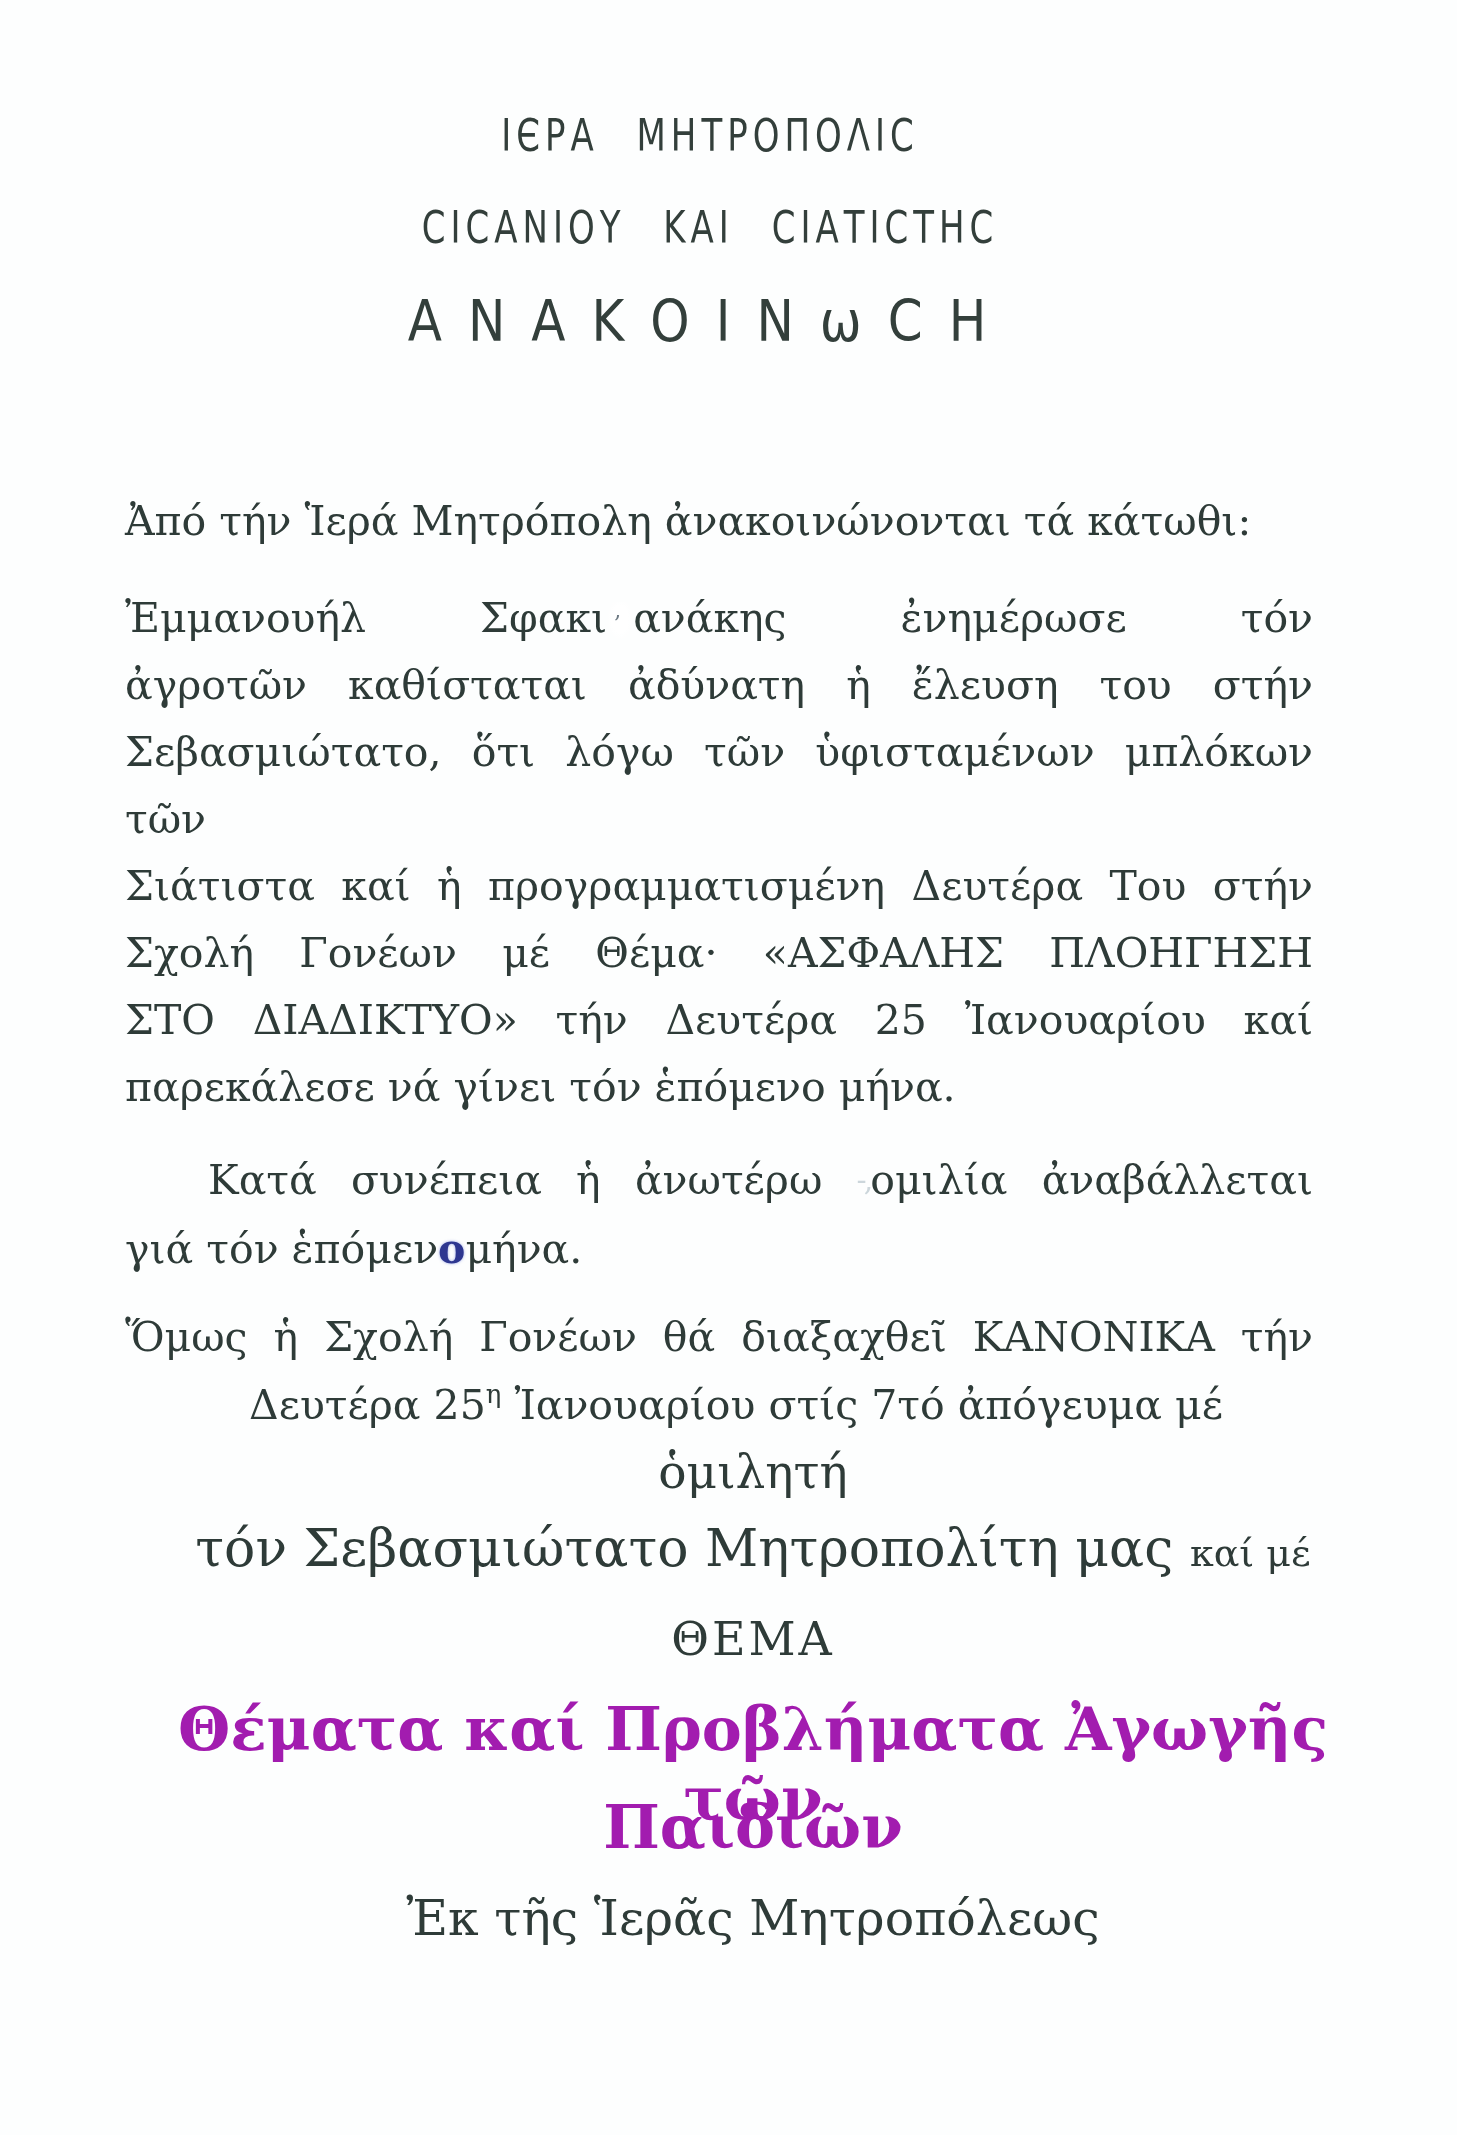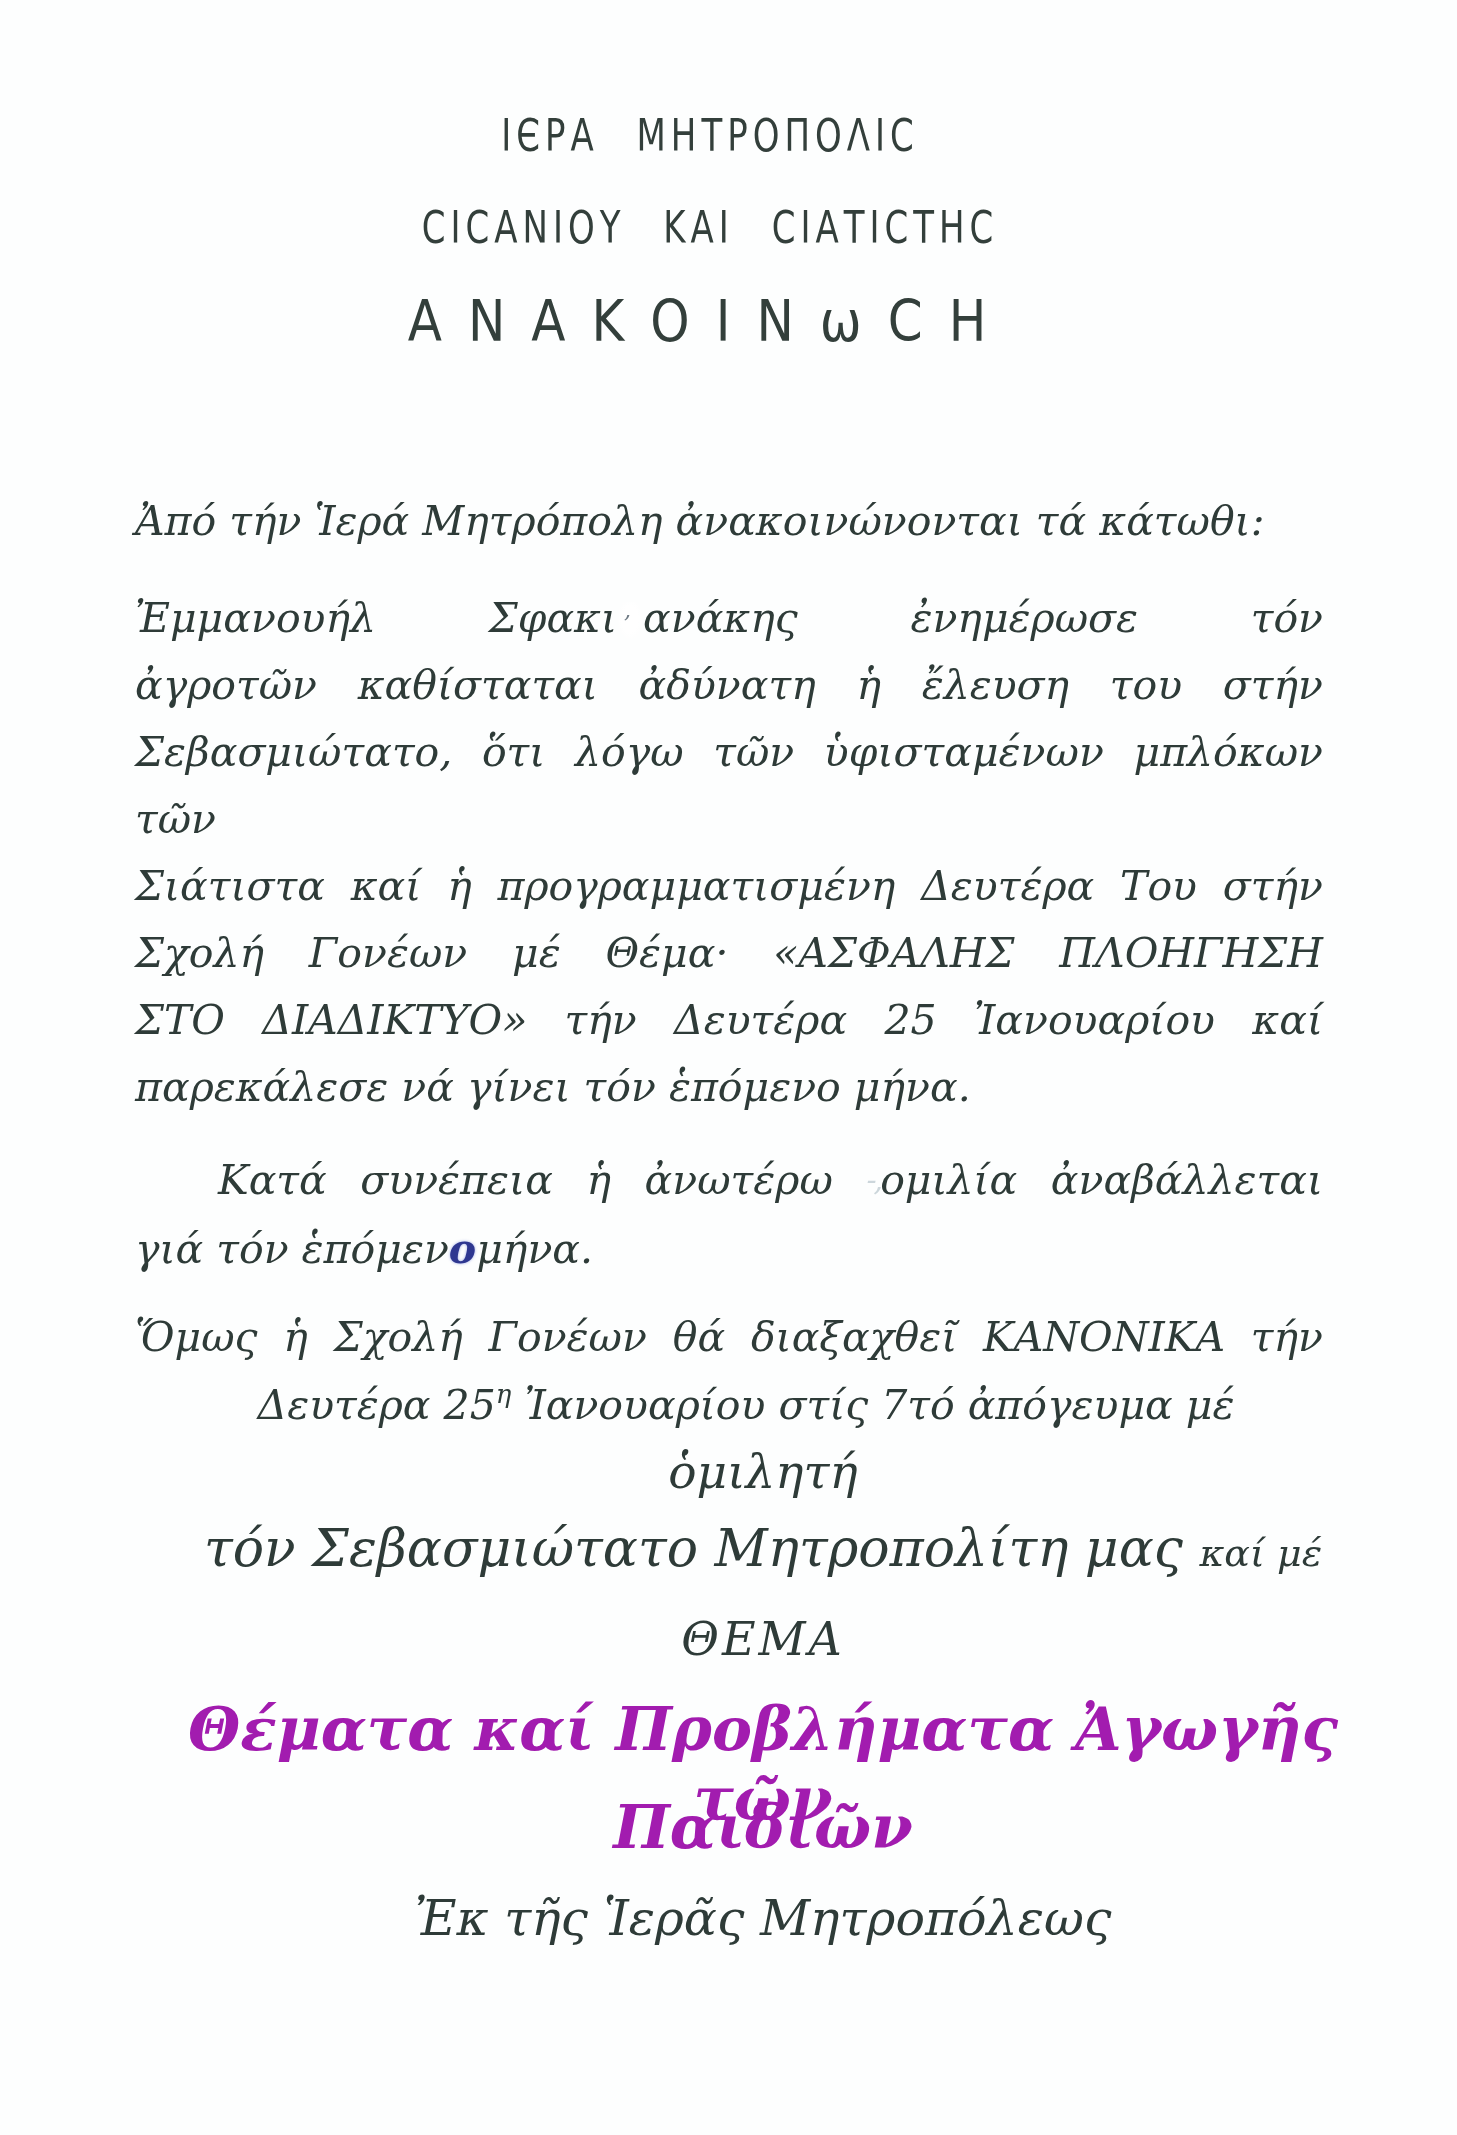--- a/index.html
+++ b/index.html
@@ -10,21 +10,21 @@
   }
   
   .hdr {
     position:absolute; left:30px; width:1360px; text-align:center;
     font-family:"DejaVu Sans", sans-serif; color:#333f3b; font-weight:400;
   }
   .hdr1 { top:116px; font-size:34px; letter-spacing:5px; word-spacing:22px; transform:scaleY(1.28); }
   .hdr2 { top:208px; font-size:34px; letter-spacing:5px; word-spacing:22px; transform:scaleY(1.28); }
   .hdr3 { top:292px; font-size:50px; letter-spacing:26px; transform:scaleY(1.15); }
   
-  .col { position:absolute; left:135px; width:1188px;font-style:italic; }
+  .col { position:absolute; left:125px; width:1188px; }
   .line { font-size:41px; line-height:67px; }
   .jline { text-align:justify; text-align-last:justify; -moz-text-align-last:justify; }
   .ind { text-indent:83px; }
   .center { text-align:center;margin-left:34px; }
   #intro { top:488px; }
   #para-police { top:585px; }
   #para-conseq { top:1145px; }
   #para-conseq .line { line-height:69px; }
   #para-school { top:1303px; }
   #para-school .line { line-height:68px; }

